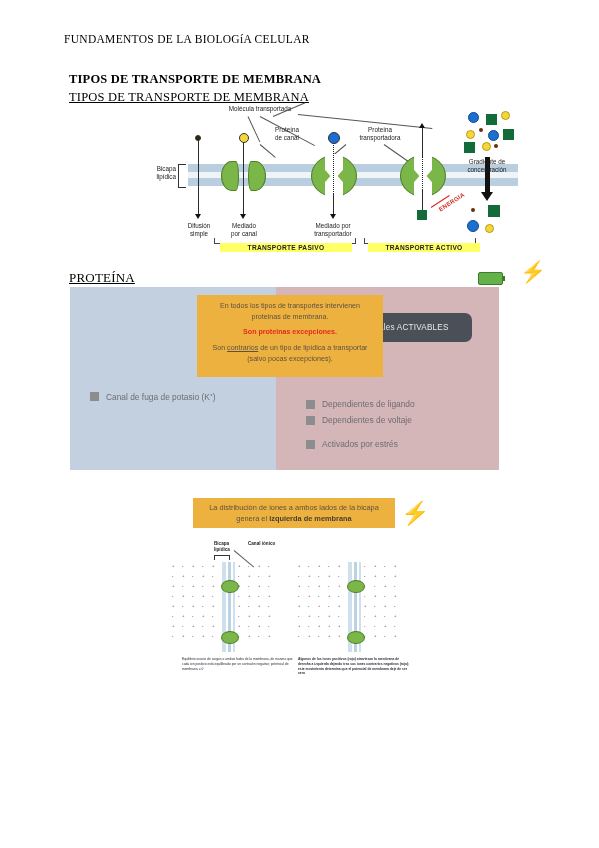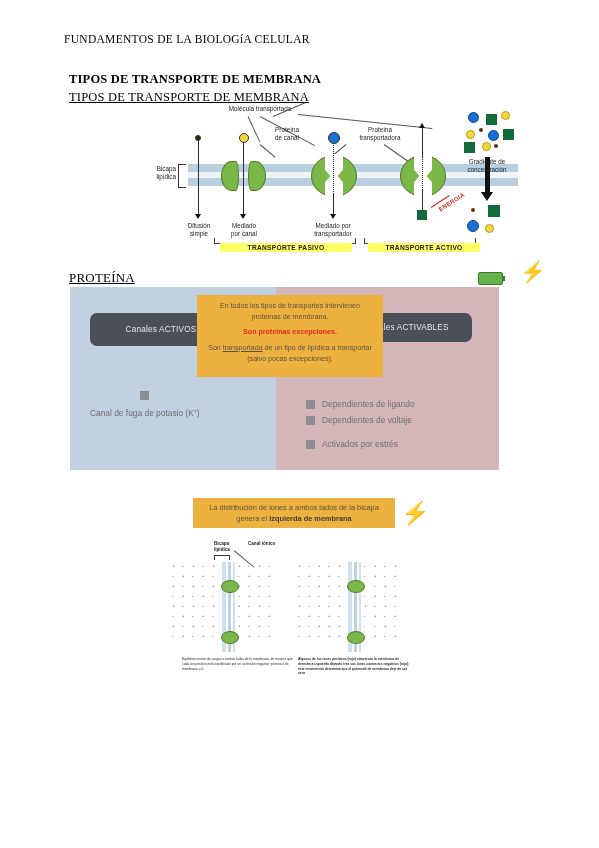--- a/index.html
+++ b/index.html
@@ -208,30 +208,29 @@
   </div>
 
   <div class="h-prot">PROTEÍNA</div>
   <div class="battery" style="left:478px;top:272px;"></div>
   <div class="bolt" style="left:520px;top:262px;">⚡</div>
 
   <div class="panel">
     <div class="panel-left"></div>
     <div class="panel-right"></div>
 
-    <div class="pill pill-left">Canales ACTIVOS</div>
     <div class="pill pill-right">Canales ACTIVABLES</div>
 
     <div class="orange">
       <span>En todos los tipos de transportes intervienen proteinas de membrana.</span>
       <span class="red">Son proteinas excepciones.</span>
-      <span>Son </span><u>transportada</u><span> de un tipo de lipídica a transportar (salvo pocas excepciones).</span>
-    </div>
-
-    <div class="bullet-row" style="left:20px;top:104px;flex-direction:column;">
+      <span>Son </span><u>contrarios</u><span> de un tipo de lipídica a transportar (salvo pocas excepciones).</span>
+    </div>
+
+    <div class="bullet-row" style="left:20px;top:104px;">
       <span class="bsq"></span>
       <span>Canal de fuga de potasio (K⁺)</span>
     </div>
 
     <div class="bullet-row" style="left:236px;top:112px;">
       <span class="bsq"></span>
       <span>Dependientes de ligando</span>
     </div>
     <div class="bullet-row" style="left:236px;top:128px;">
       <span class="bsq"></span>

